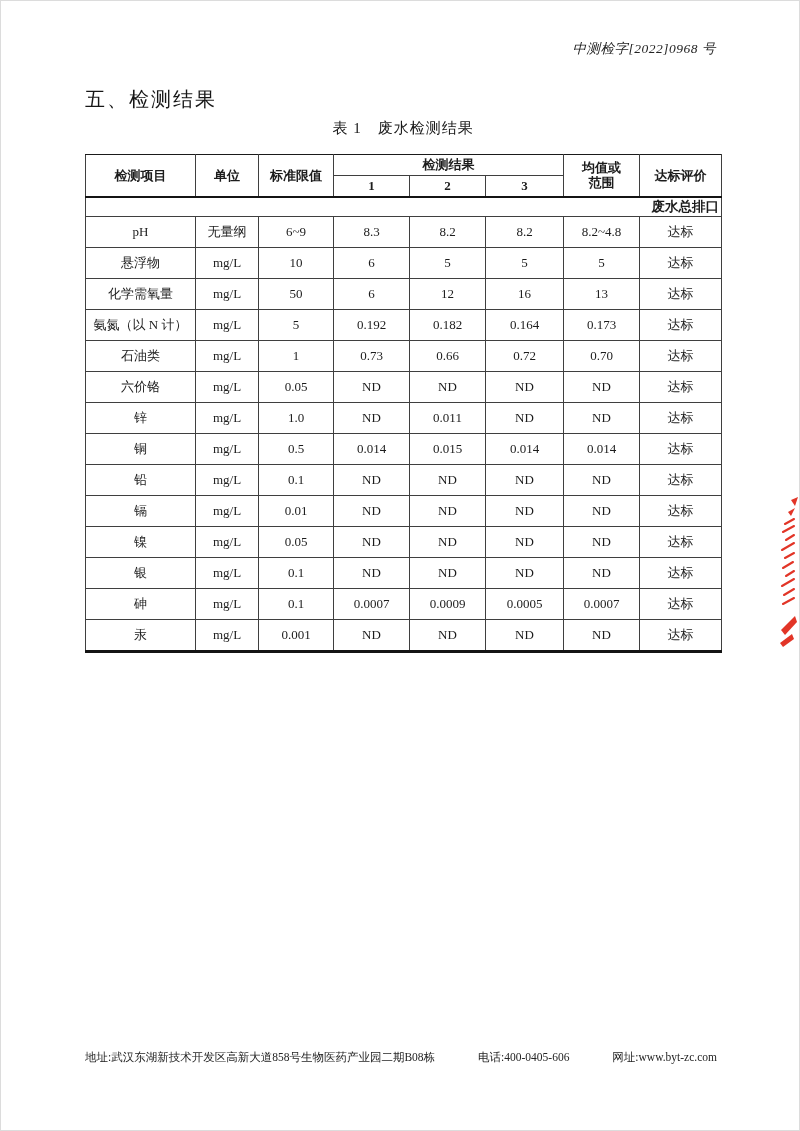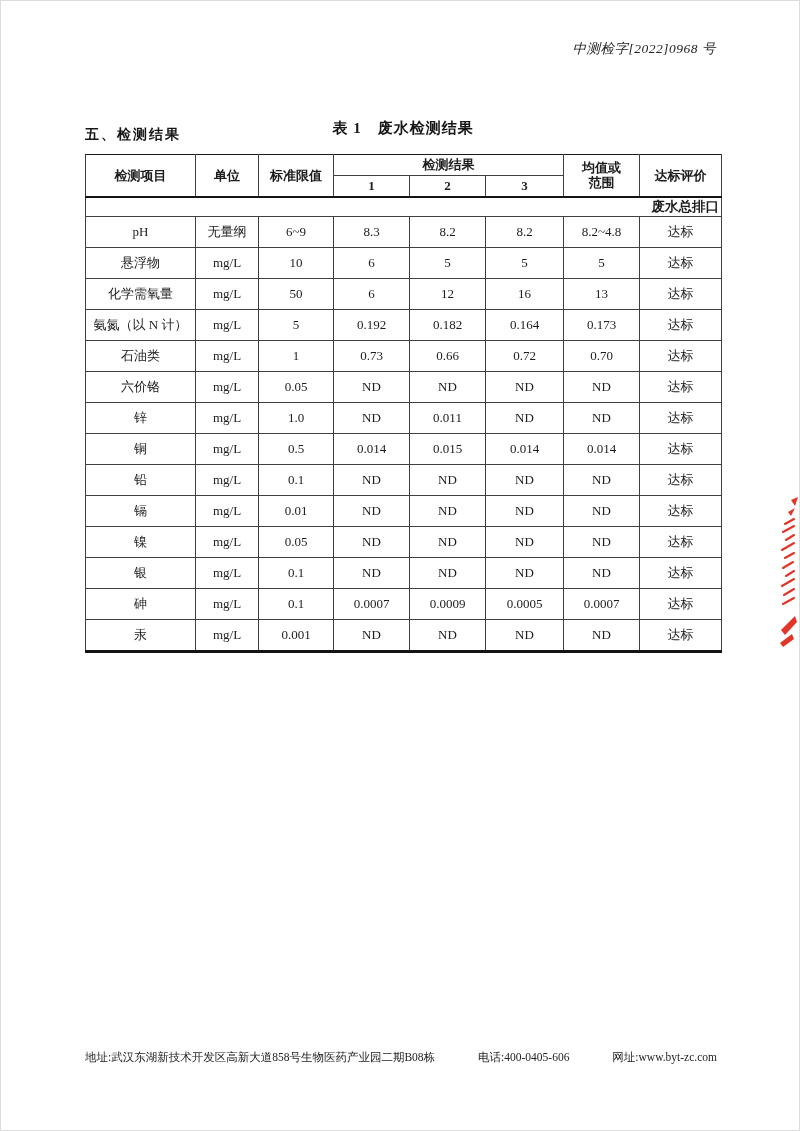--- a/index.html
+++ b/index.html
@@ -2,22 +2,22 @@
 <html><head>
 <meta charset="utf-8">
 <style>
   html,body{margin:0;padding:0;background:#ffffff;}
   .page{
     position:relative;width:800px;height:1131px;background:#ffffff;
     font-family:"Liberation Serif","DejaVu Serif",serif;color:#1e1e1e;
     box-shadow:inset 0 0 0 1px #dcdcdc;overflow:hidden;
   }
   .doc-number{position:absolute;top:40px;right:84px;font-size:13.5px;letter-spacing:.5px;color:#222;font-style:italic;}
-  .section-title{position:absolute;top:86px;left:85px;font-size:14px;font-weight:bold;color:#161616;letter-spacing:2px;margin-top:40px;}
-  .table-title{position:absolute;top:119px;left:85px;width:636px;text-align:center;font-size:15px;font-weight:bold;color:#161616;letter-spacing:1px;}
+  .section-title{position:absolute;top:86px;left:85px;font-size:20px;font-weight:normal;color:#161616;letter-spacing:2px;}
+  .table-title{position:absolute;top:119px;left:85px;width:636px;text-align:center;font-size:15px;font-weight:normal;color:#161616;letter-spacing:1px;}
   table.results{
     position:absolute;top:154px;left:85px;width:636px;
     border-collapse:collapse;table-layout:fixed;
   }
   table.results th,table.results td{
     border:1px solid #3f3f3f;font-size:13px;text-align:center;
     padding:0 2px;color:#1c1c1c;overflow:hidden;
   }
   table.results thead th{font-weight:bold;height:20px;border-top:1.5px solid #1a1a1a;}
   table.results thead tr.subhead th{border-top:1px solid #3f3f3f;}

